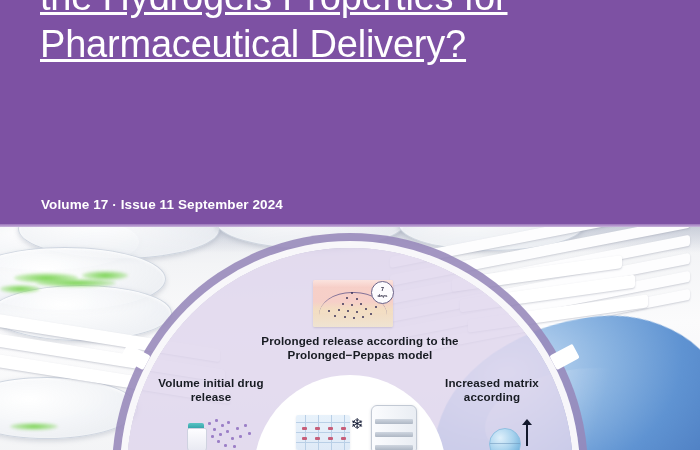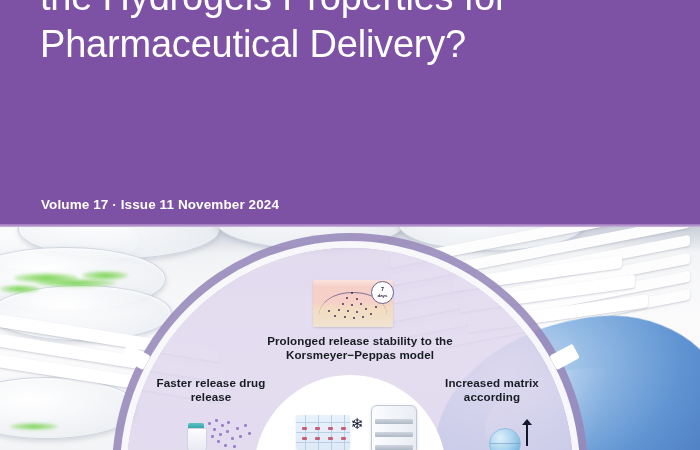--- a/index.html
+++ b/index.html
@@ -14,21 +14,21 @@
   .header{
     position:absolute;left:0;top:0;width:700px;height:227px;
     background:#7d51a3;overflow:hidden;
   }
   .title{
     position:absolute;left:40px;top:-26px;width:620px;
     color:#ffffff;font-size:38px;line-height:47px;
     font-weight:300;letter-spacing:-0.2px;
     font-family:"Liberation Sans","DejaVu Sans",sans-serif;
   }
-  .title .line{display:block;white-space:nowrap;}
+  .title .line{display:block;white-space:nowrap;text-decoration:underline;}
   .volume{
     position:absolute;left:41px;top:197px;
     color:#ffffff;font-size:13.5px;font-weight:bold;
     letter-spacing:0.1px;white-space:nowrap;
   }
   .header-edge{
     position:absolute;left:0;bottom:0;width:700px;height:3px;
     background:linear-gradient(to bottom,#9a72ba,#c9b6dc);
   }
 
@@ -195,21 +195,21 @@
 </head>
 <body>
 
 <div class="cover">
 
   <div class="header">
     <div class="title">
       <span class="line">the Hydrogels Properties for</span>
       <span class="line">Pharmaceutical Delivery?</span>
     </div>
-    <div class="volume">Volume 17 · Issue 11 November 2024</div>
+    <div class="volume">Volume 17 · Issue 11 September 2024</div>
     <div class="header-edge"></div>
   </div>
 
   <div class="photo">
     <div class="blurtop"></div>
 
     <div class="dish" style="left:-52px;top:-14px;width:190px;height:56px;"></div>
     <div class="dish" style="left:18px;top:-28px;width:200px;height:58px;"></div>
     <div class="dish" style="left:-36px;top:20px;width:200px;height:62px;"></div>
     <div class="dish" style="left:-10px;top:58px;width:180px;height:54px;"></div>
@@ -272,22 +272,22 @@
     <div class="dot" style="left:49px;top:36px;"></div>
     <div class="dot" style="left:57px;top:33px;"></div>
     <div class="dot" style="left:15px;top:30px;"></div>
     <div class="dot" style="left:62px;top:26px;"></div>
   </div>
   <div class="badge7">
     <b>7</b>
     <s>days</s>
   </div>
 
-  <div class="lbl lbl-top">Prolonged release stability to the Korsmeyer−Peppas model</div>
-  <div class="lbl lbl-left">Faster release drug release</div>
+  <div class="lbl lbl-top">Prolonged release according to the Prolonged−Peppas model</div>
+  <div class="lbl lbl-left">Volume initial drug release</div>
   <div class="lbl lbl-right">Increased matrix according</div>
 
   <div class="vial">
     <div class="cap"></div>
     <div class="body"></div>
   </div>
   <div class="burst">
     <i style="left:2px;top:4px;"></i>
     <i style="left:9px;top:1px;"></i>
     <i style="left:7px;top:10px;"></i>

